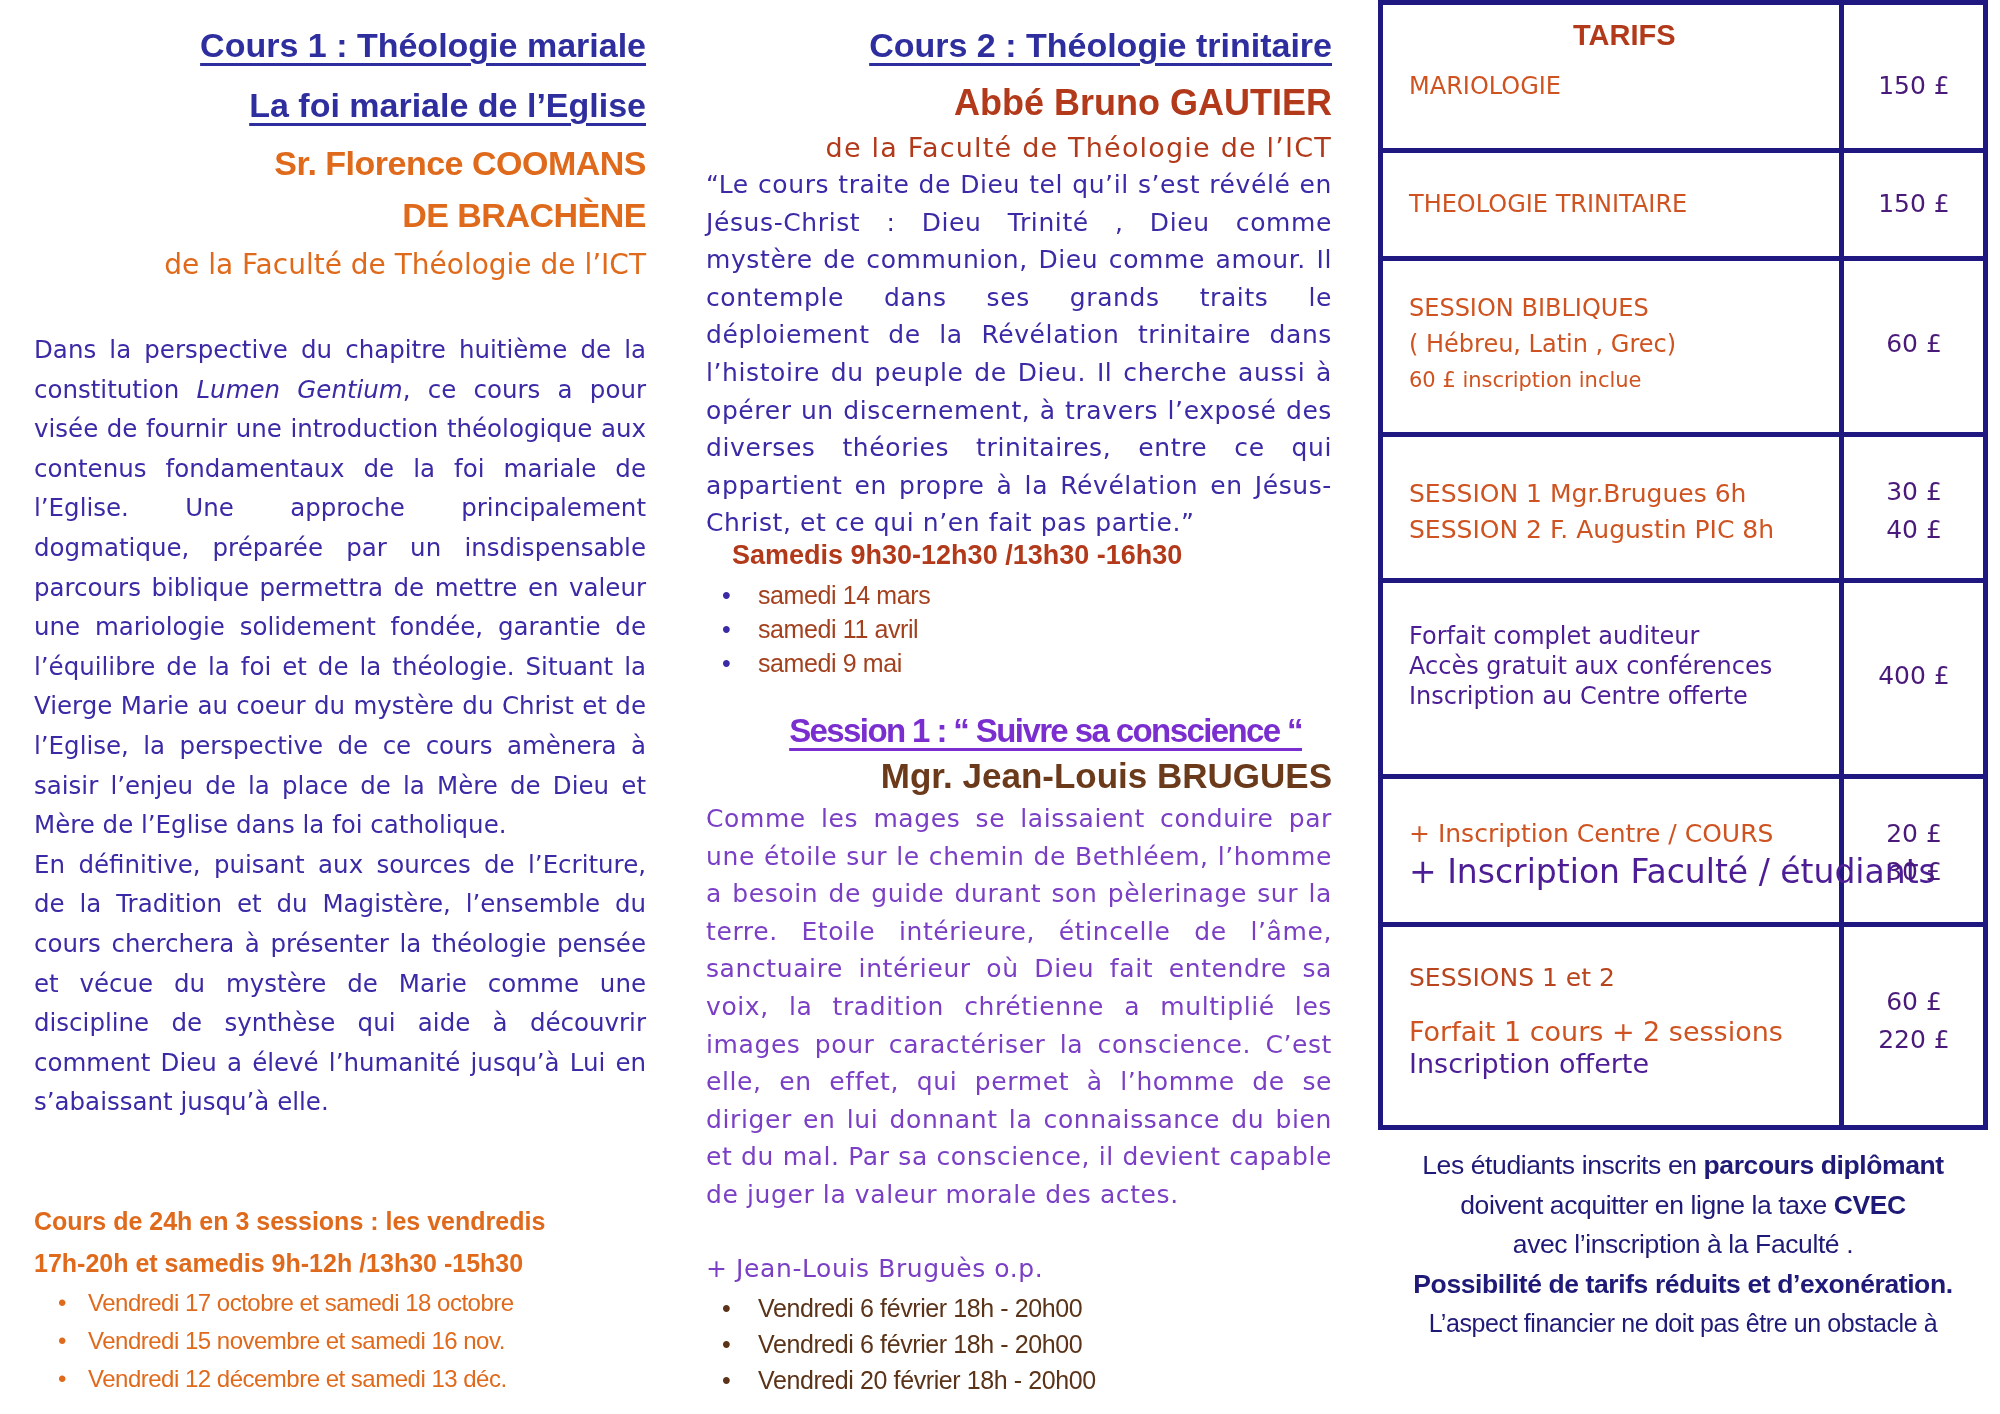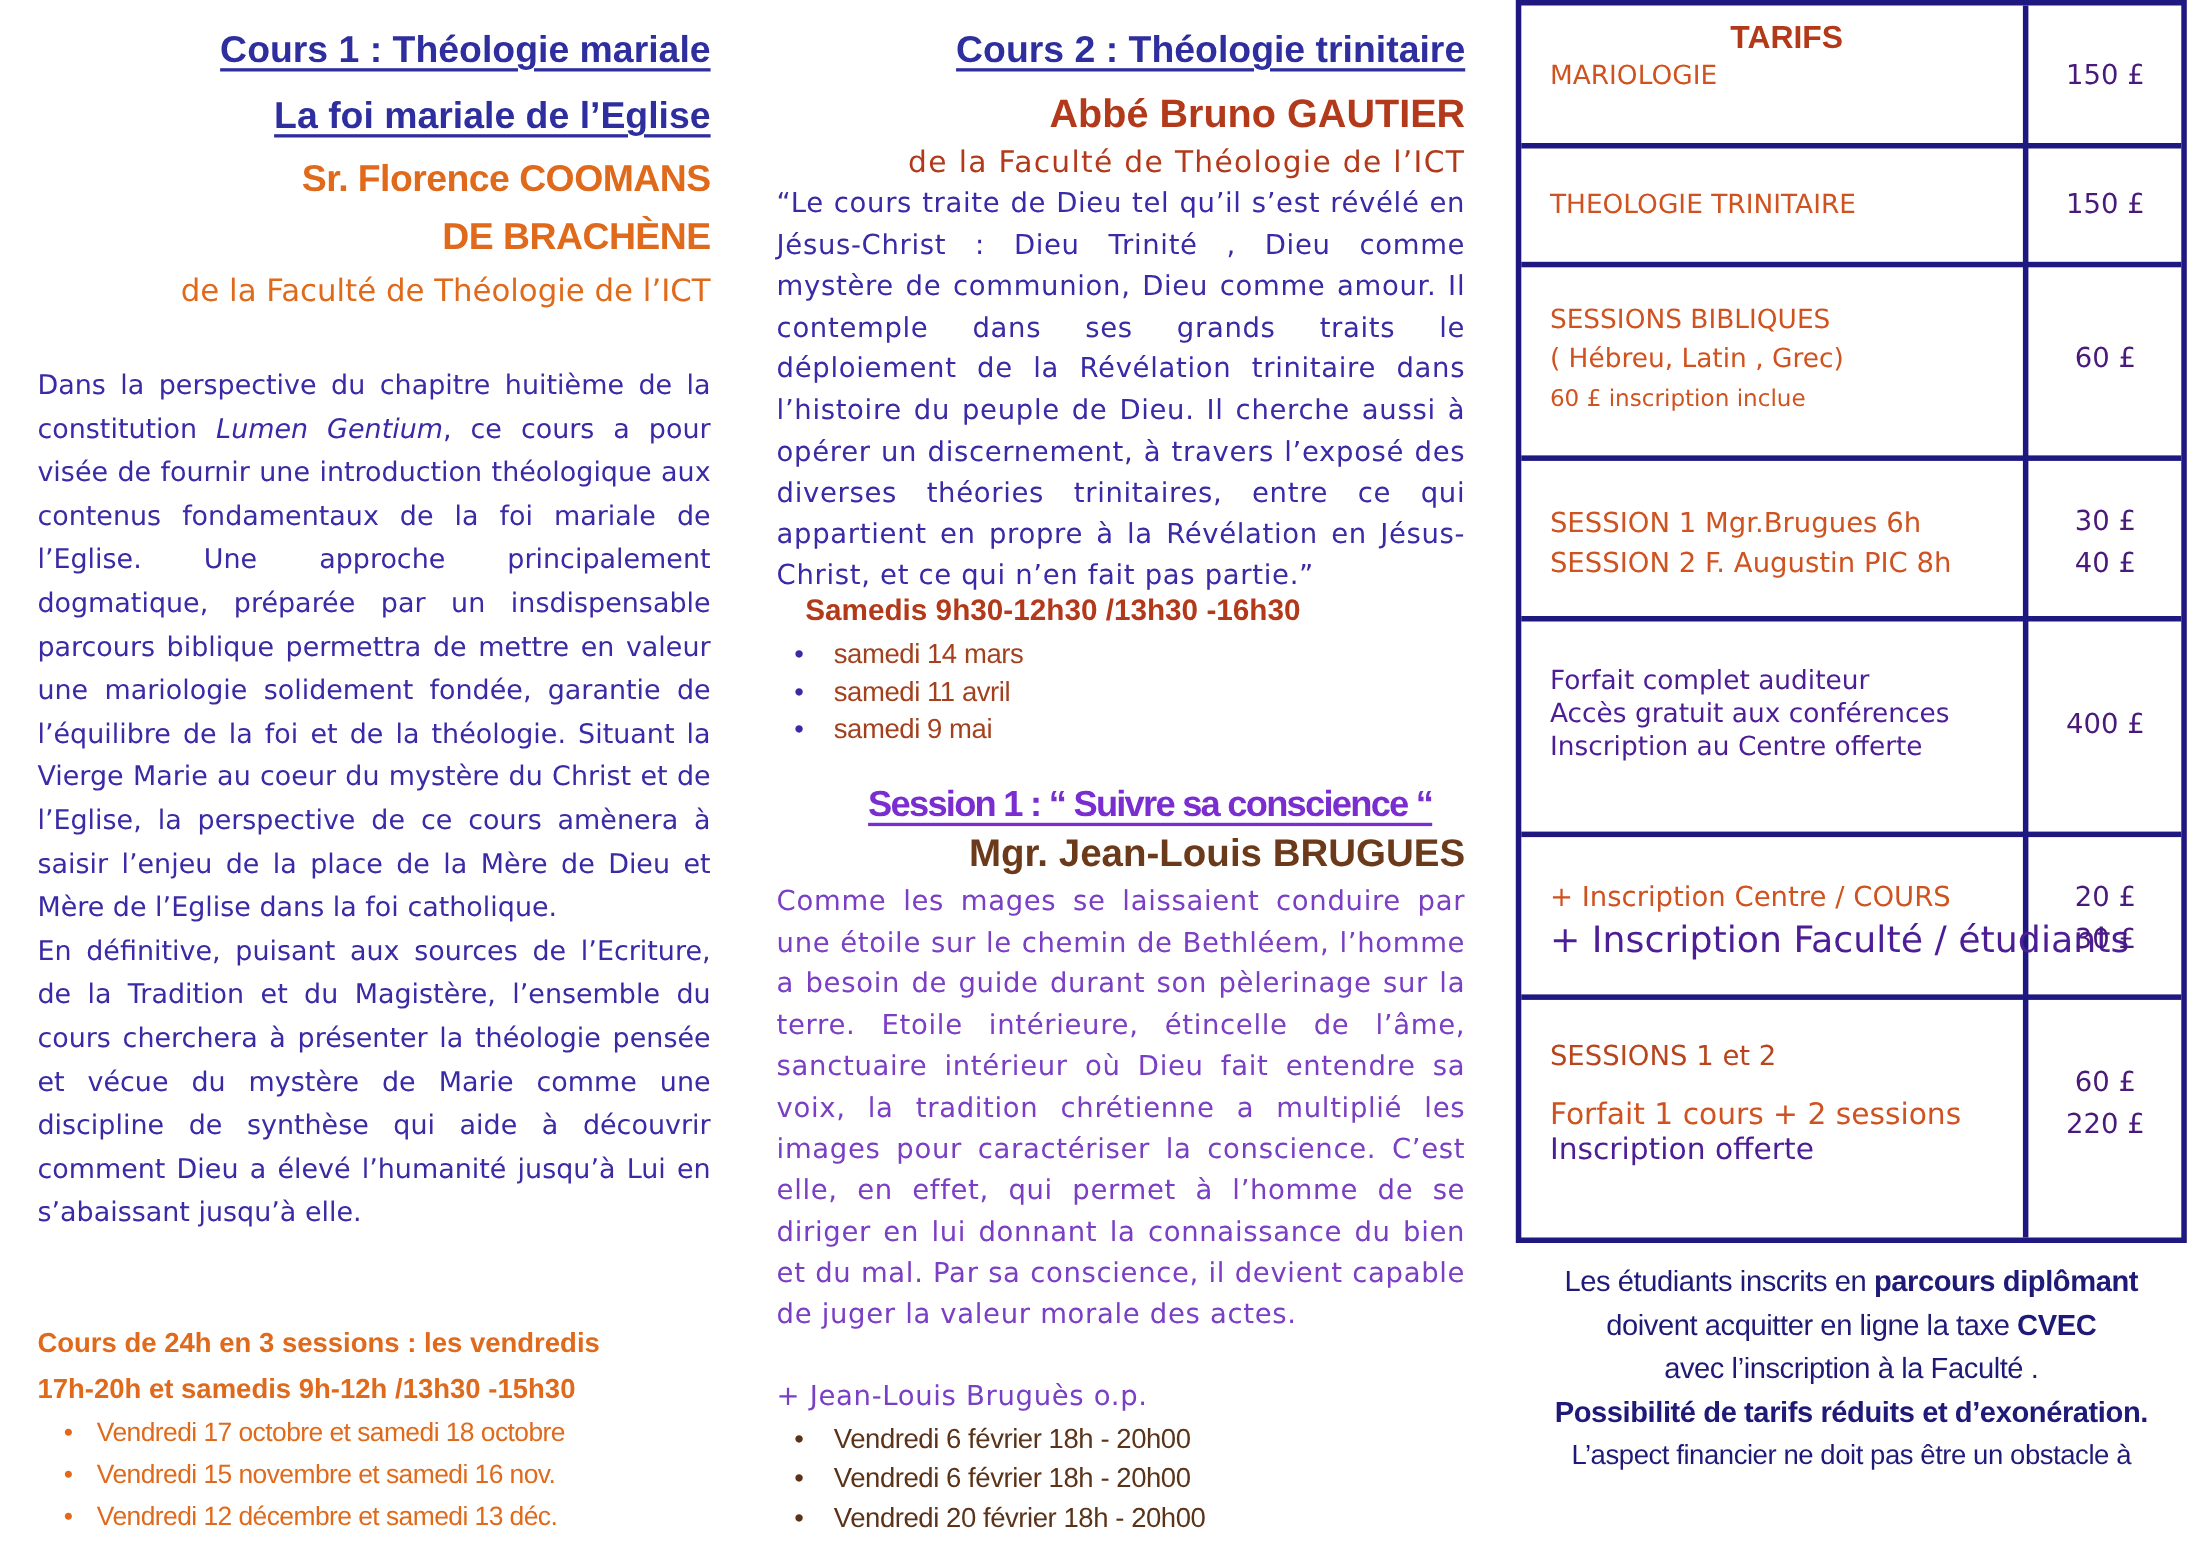--- a/index.html
+++ b/index.html
@@ -41,21 +41,21 @@
   .c2-session-title { position: absolute; top: 712px; left: 30px; width: 566px; font-family: "Liberation Sans", sans-serif; font-weight: bold; color: #7a2ed0; font-size: 33px; letter-spacing: -1.6px; text-decoration: underline; text-decoration-thickness: 3px; text-underline-offset: 6px; }
   .c2-session-author { position: absolute; top: 756px; left: 0; width: 626px; font-family: "Liberation Sans", sans-serif; font-weight: bold; color: #6b3a1a; font-size: 35px; }
   .c2-body2 { position: absolute; top: 800px; left: 0; width: 626px; color: #7a3fc4; font-size: 25px; line-height: 37.6px; letter-spacing: 0.6px; }
   .c2-sign { position: absolute; top: 1254px; left: 0; color: #7a3fc4; font-size: 25px; letter-spacing: 0.6px; }
   .c2-dates2 { position: absolute; top: 1290px; left: 12px; width: 600px; list-style: none; color: #5b3318; font-family: "Liberation Sans", sans-serif; font-size: 25px; line-height: 36px; letter-spacing: -0.4px; }
   .c2-dates2 li { position: relative; padding-left: 40px; }
   .c2-dates2 .bullet { color: #5b3318; }
 
   
   .tarifs { position: absolute; top: 0; left: 0; width: 610px; height: 1130px; border: 5px solid #1f1880; border-top: 5px solid #1f1880; }
-  .tarif-row { position: absolute; left: 0; width: 600px; border-bottom: 5px solid #1f1880; }
+  .tarif-row { position: absolute; left: 0; width: 600px; border-bottom: 5px solid #1f1880; margin-top: 18px; }
   .tarif-label { position: absolute; left: 26px; font-size: 24px; line-height: 30px; color: #cf5320; }
   .tarif-price { position: absolute; left: 462px; width: 138px; text-align: center; font-size: 25px; line-height: 38px; color: #4a1a7a; }
   .vsep { position: absolute; top: 0; left: 456px; width: 5px; height: 1120px; background: #1f1880; }
   .tarifs-heading { position: absolute; top: 14px; left: 190px; font-family: "Liberation Sans", sans-serif; font-weight: bold; font-size: 29px; color: #b23a1a; }
   .blue-label { color: #4c1d95; }
 
   .c3-note { position: absolute; top: 1146px; left: 0; width: 610px; text-align: center; color: #1f1a78; font-family: "Liberation Sans", sans-serif; font-size: 26.5px; line-height: 39.5px; letter-spacing: -0.4px; }
   .c3-note b { font-weight: bold; }
   .c3-note .sm { font-size: 25px; }
 </style>
@@ -117,21 +117,21 @@
       <div class="tarif-label" style="top:48px;">MARIOLOGIE</div>
       <div class="tarif-price" style="top:44px;">150 £</div>
     </div>
 
     <div class="tarif-row" style="top:130px; height:108px;">
       <div class="tarif-label" style="top:36px;">THEOLOGIE TRINITAIRE</div>
       <div class="tarif-price" style="top:32px;">150 £</div>
     </div>
 
     <div class="tarif-row" style="top:238px; height:176px;">
-      <div class="tarif-label" style="top:32px;">SESSIONS BIBLIQUES</div>
+      <div class="tarif-label" style="top:32px;">SESSION BIBLIQUES</div>
       <div class="tarif-label" style="top:68px;">( Hébreu, Latin , Grec)</div>
       <div class="tarif-label" style="top:104px; font-size:21px;">60 £ inscription inclue</div>
       <div class="tarif-price" style="top:64px;">60 £</div>
     </div>
 
     <div class="tarif-row" style="top:414px; height:146px;">
       <div class="tarif-label" style="top:42px; font-size:25px;">SESSION 1  Mgr.Brugues 6h</div>
       <div class="tarif-label" style="top:78px; font-size:25px;">SESSION 2 F. Augustin PIC   8h</div>
       <div class="tarif-price" style="top:36px;">30 £</div>
       <div class="tarif-price" style="top:74px;">40 £</div>

